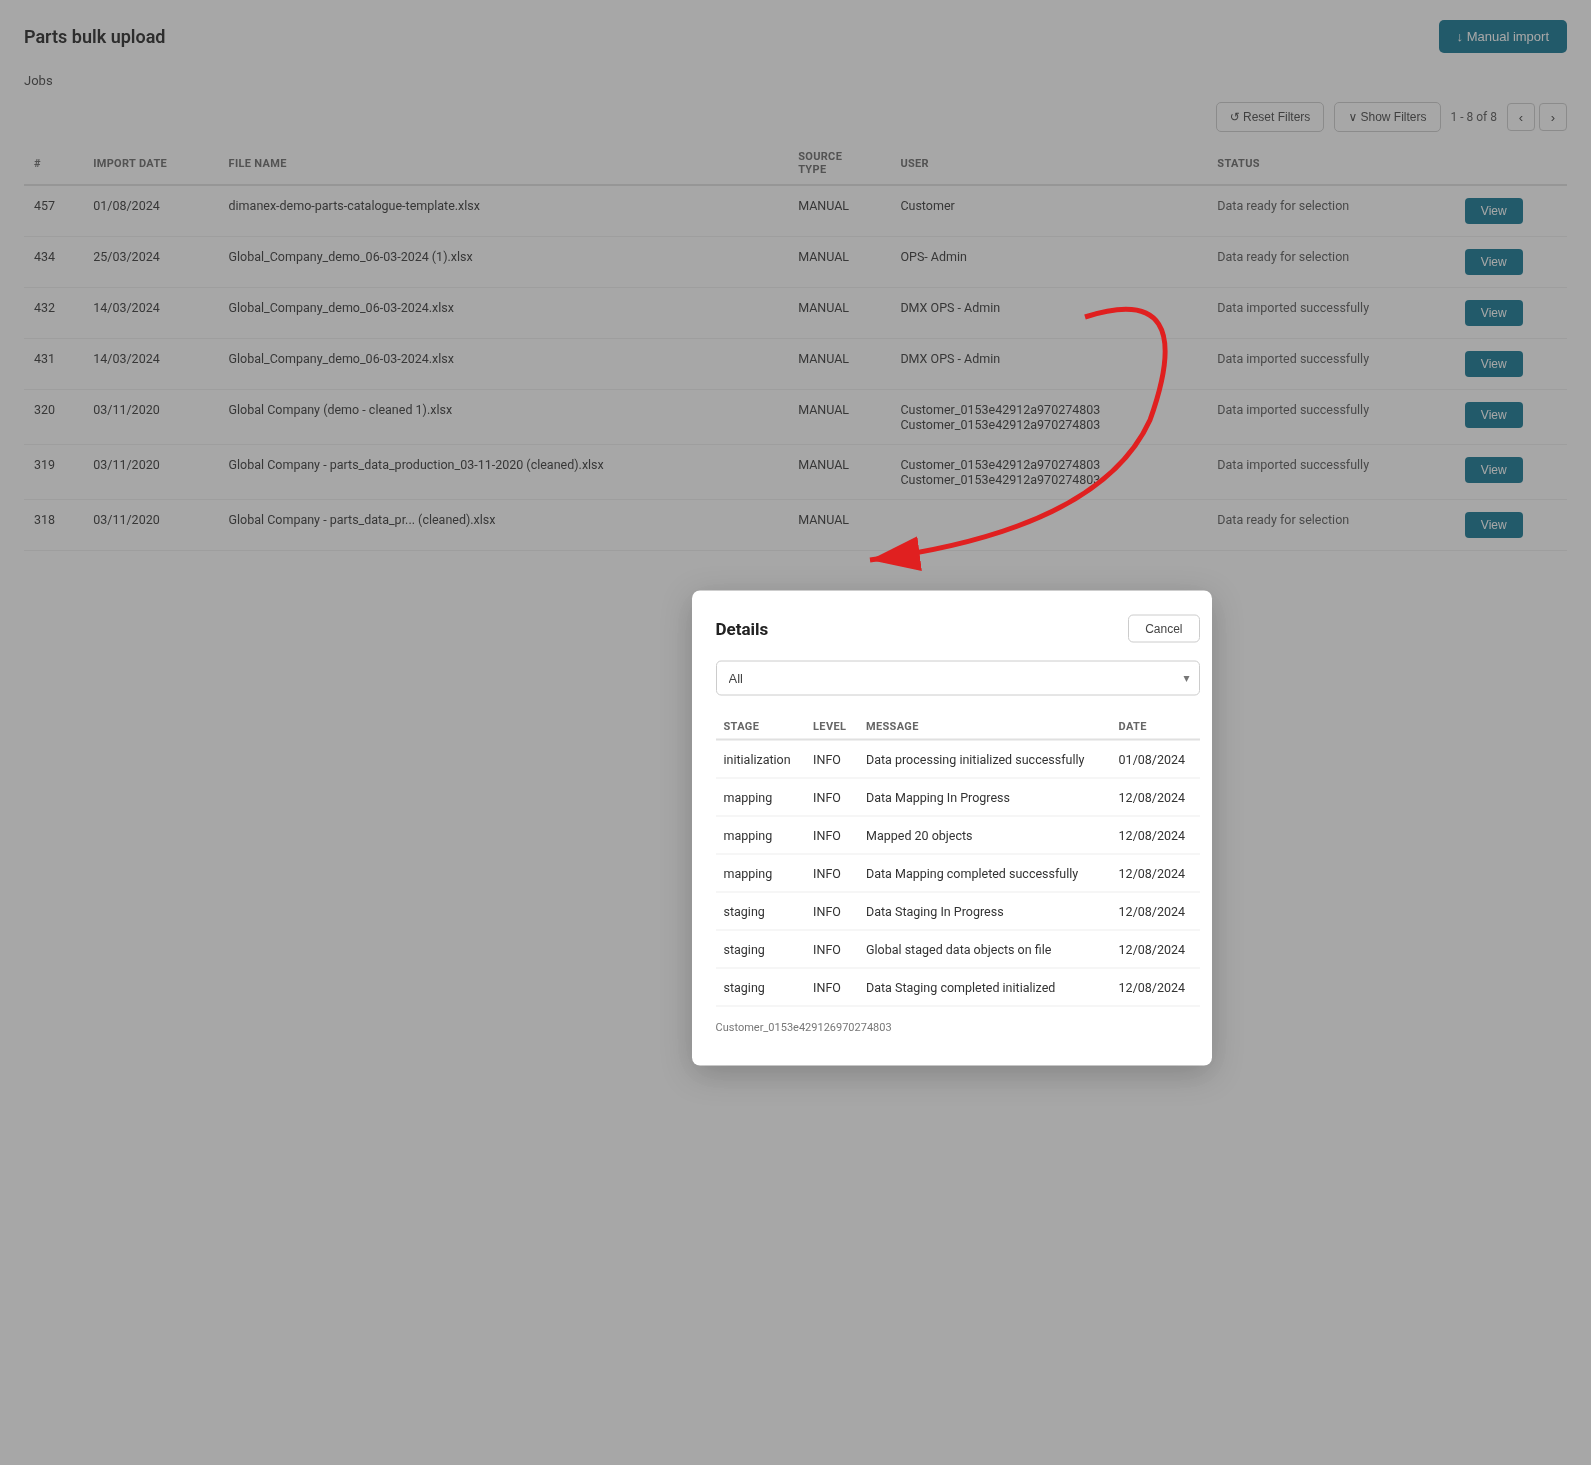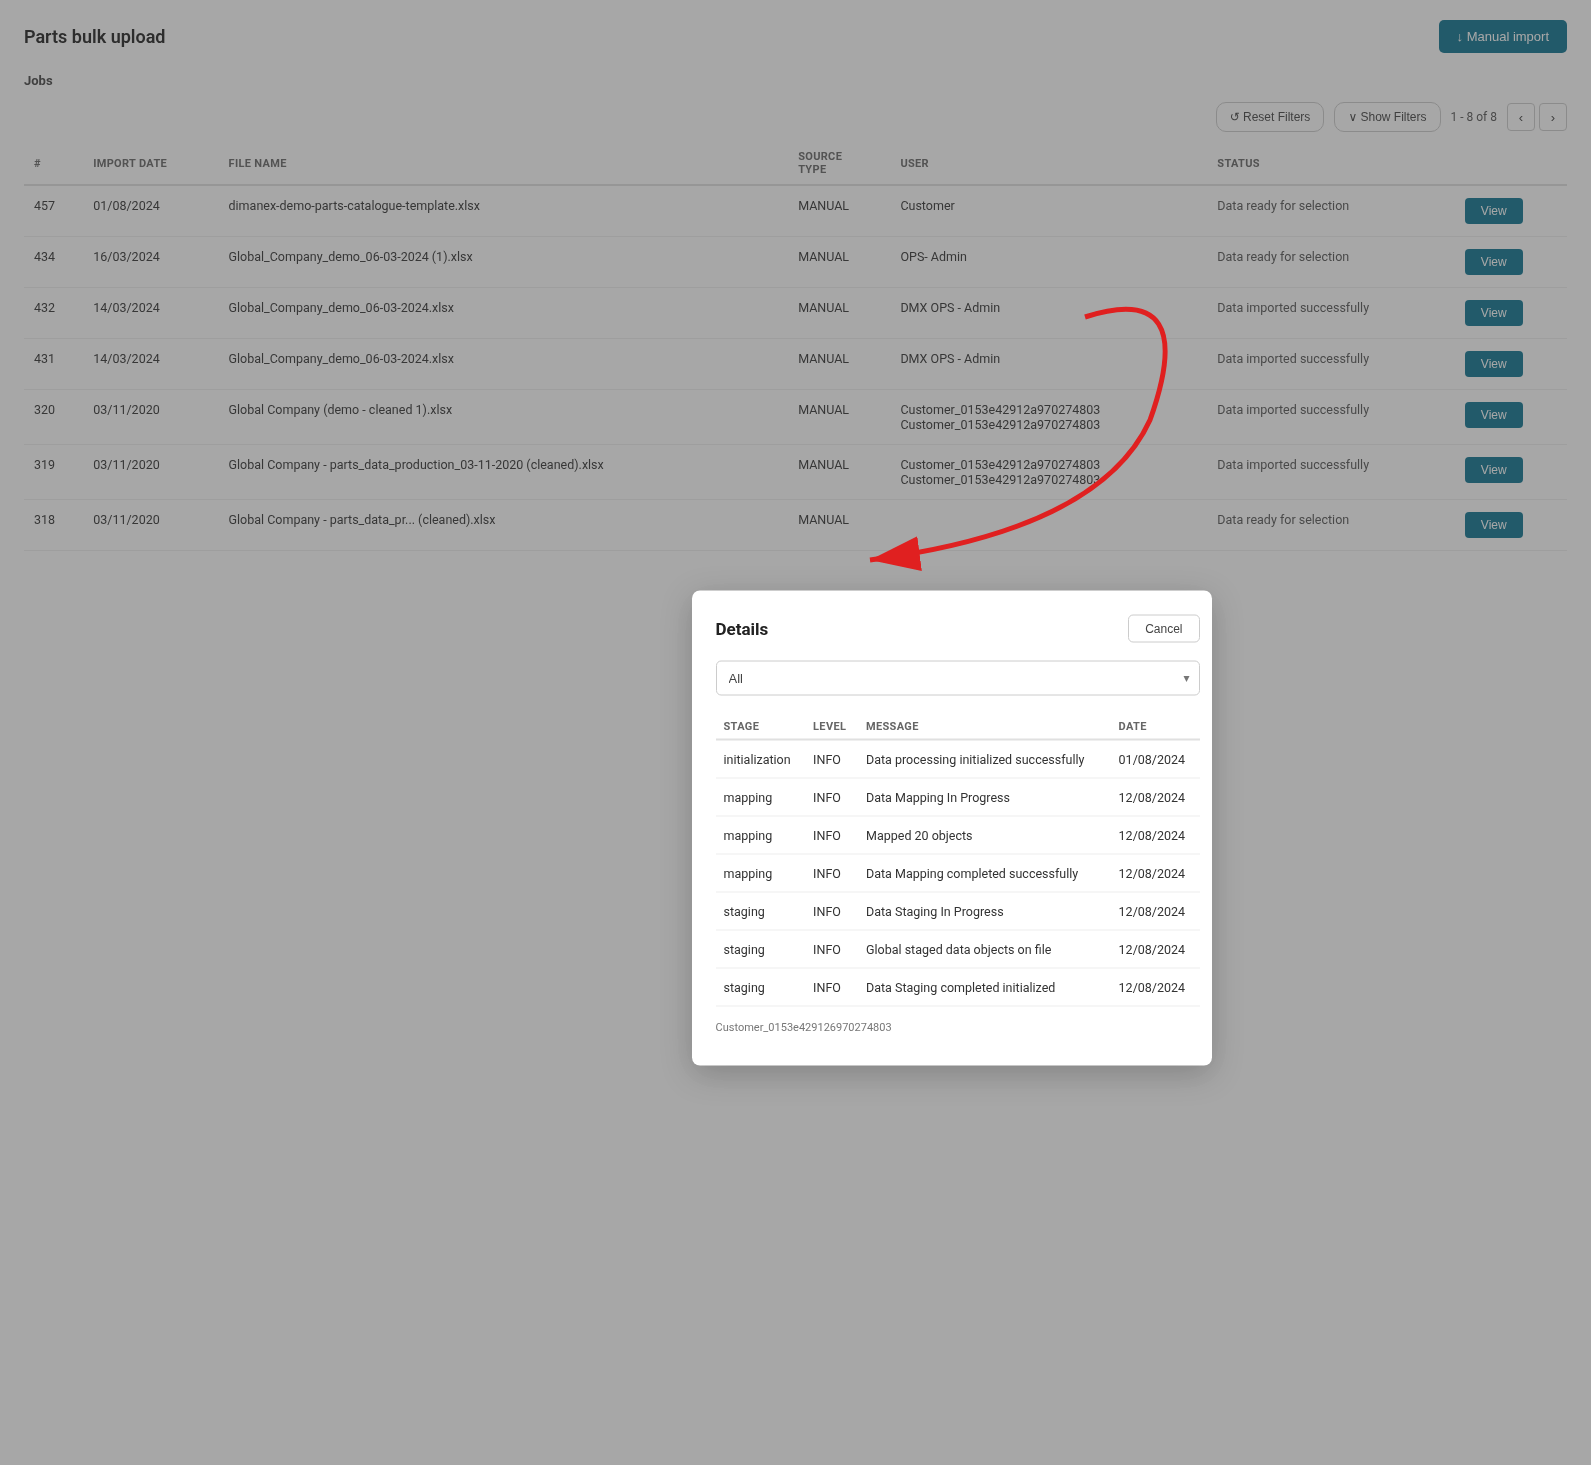--- a/index.html
+++ b/index.html
@@ -33,36 +33,36 @@
       border-radius: 5px;
       font-size: 13px;
       cursor: pointer;
       display: flex;
       align-items: center;
       gap: 6px;
       white-space: nowrap;
     }
     .section-title {
       font-size: 13px;
-      font-weight: 700;
+      font-weight: 400;
       color: #444;
       margin-bottom: 14px;
     }
     .toolbar {
       display: flex;
       justify-content: flex-end;
       align-items: center;
       gap: 10px;
       margin-bottom: 10px;
     }
     .btn-reset-filters, .btn-show-filters {
       background: #fff;
       border: 1px solid #ccc;
       padding: 7px 13px;
-      border-radius: 10px;
+      border-radius: 5px;
       font-size: 12px;
       cursor: pointer;
       display: flex;
       align-items: center;
       gap: 5px;
       color: #444;
     }
     .pagination-info {
       font-size: 12px;
       color: #555;
@@ -265,21 +265,21 @@
       <td>dimanex-demo-parts-catalogue-template.xlsx</td>
       <td>MANUAL</td>
       <td>
             <div>Customer</div>
           </td>
       <td class="status-text">Data ready for selection</td>
       <td><button class="btn-view">View</button></td>
     </tr>
         <tr>
       <td>434</td>
-      <td>16/03/2024</td>
+      <td>25/03/2024</td>
       <td>Global_Company_demo_06-03-2024 (1).xlsx</td>
       <td>MANUAL</td>
       <td>
             <div>OPS- Admin</div>
           </td>
       <td class="status-text">Data ready for selection</td>
       <td><button class="btn-view">View</button></td>
     </tr>
         <tr>
       <td>432</td>

